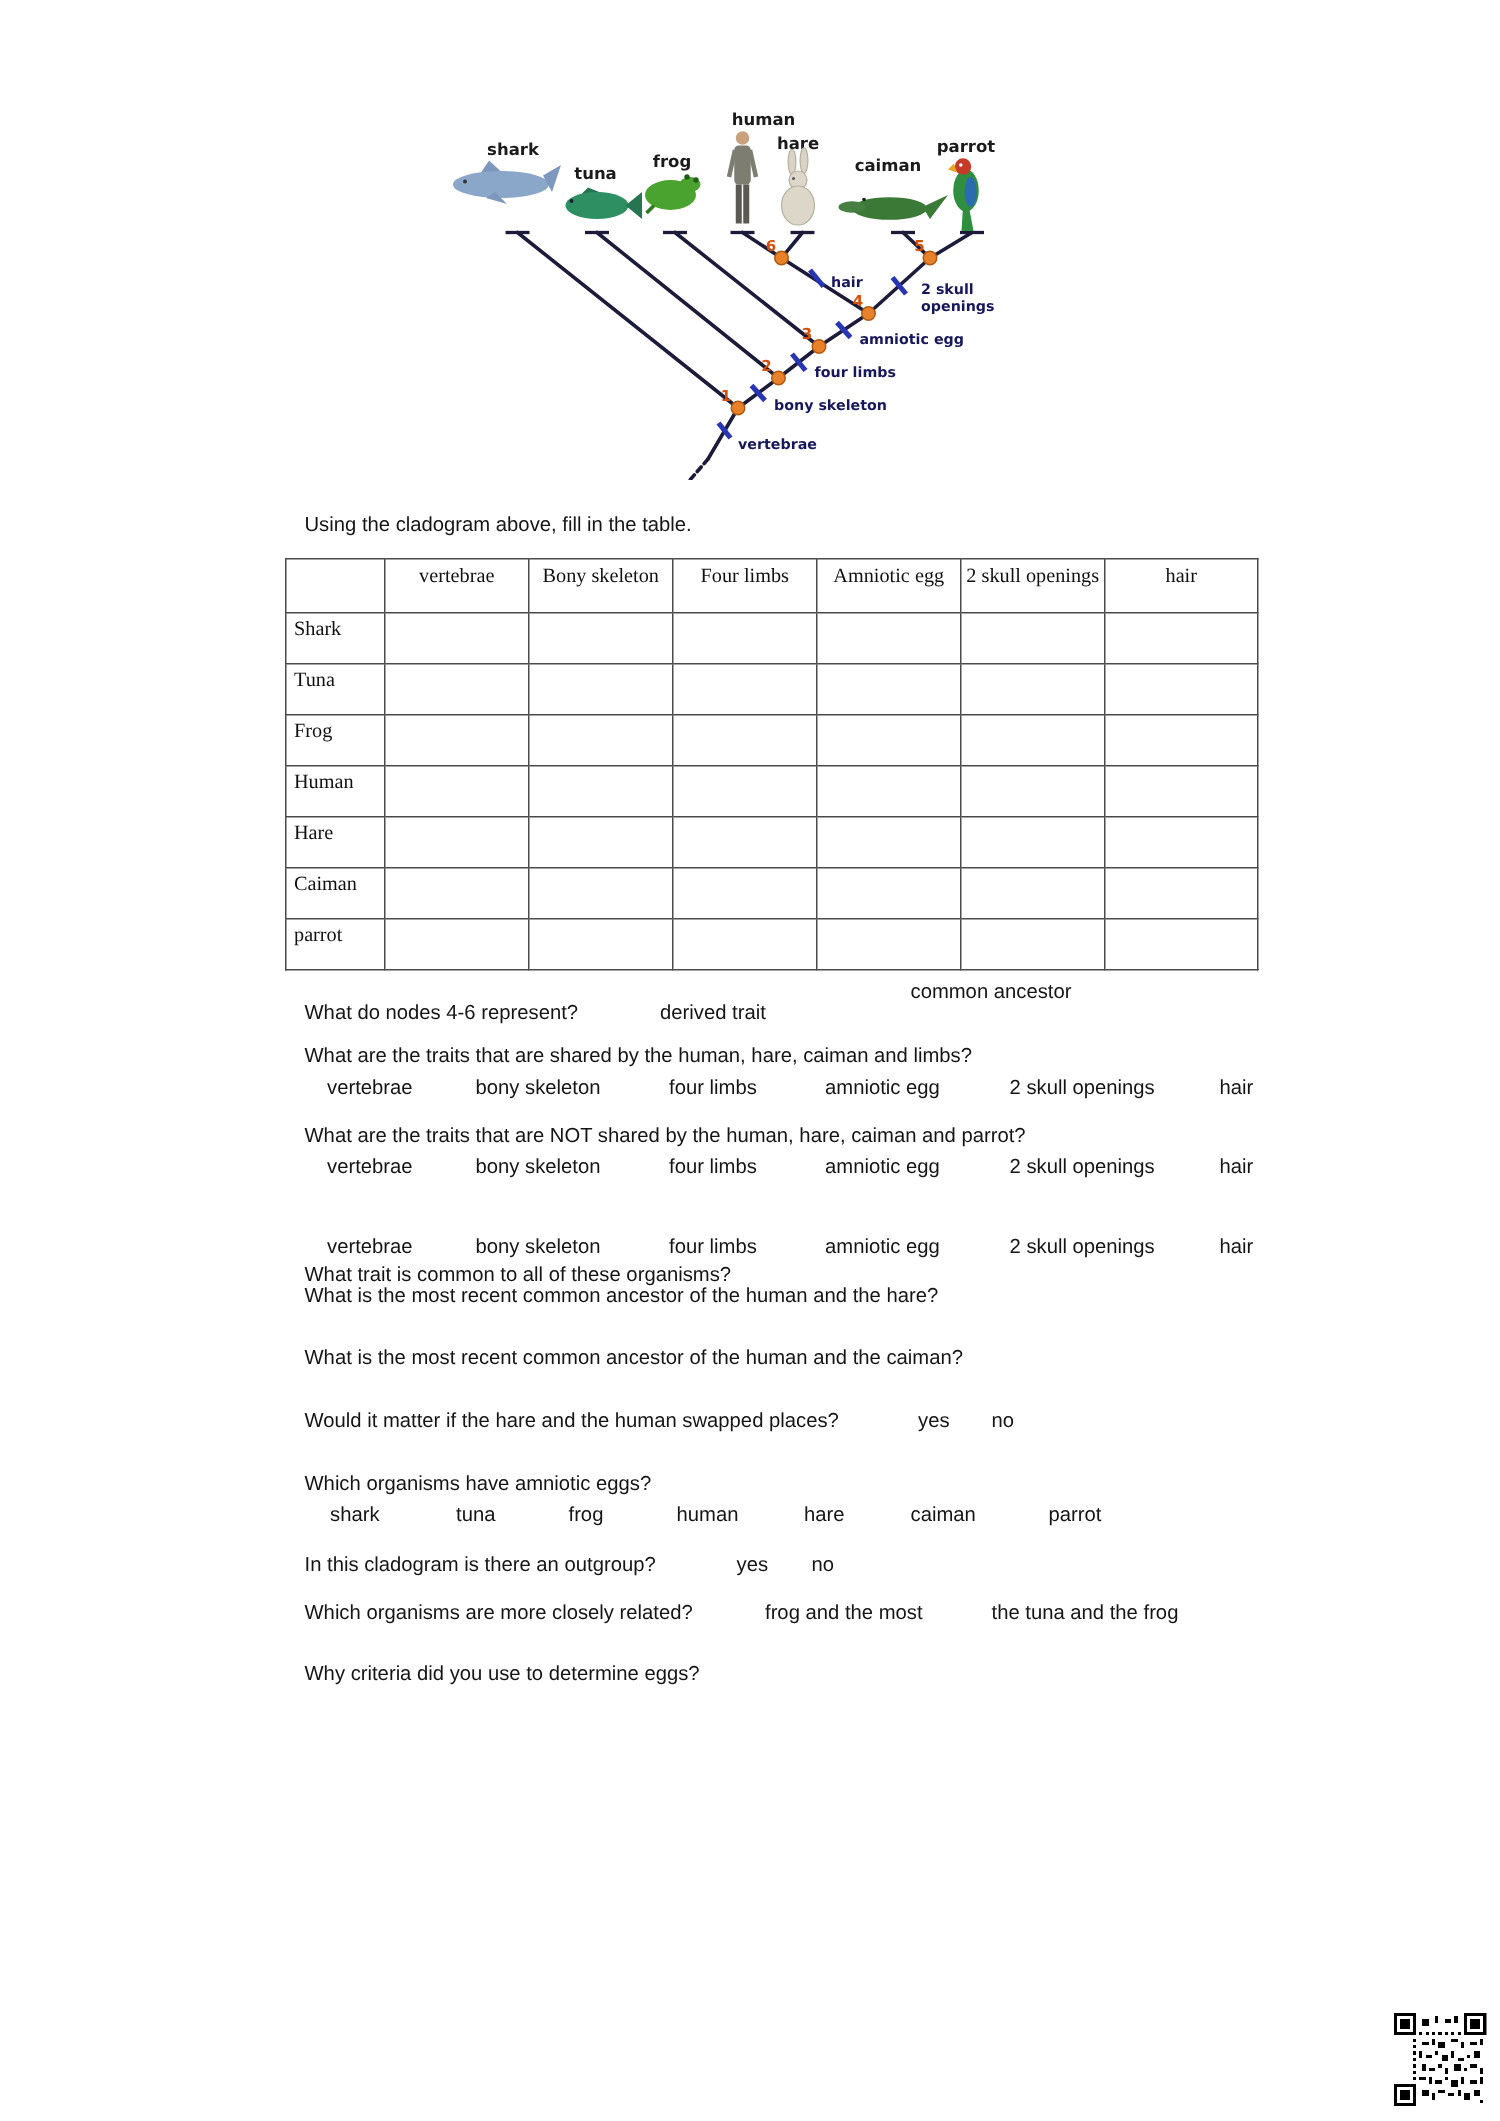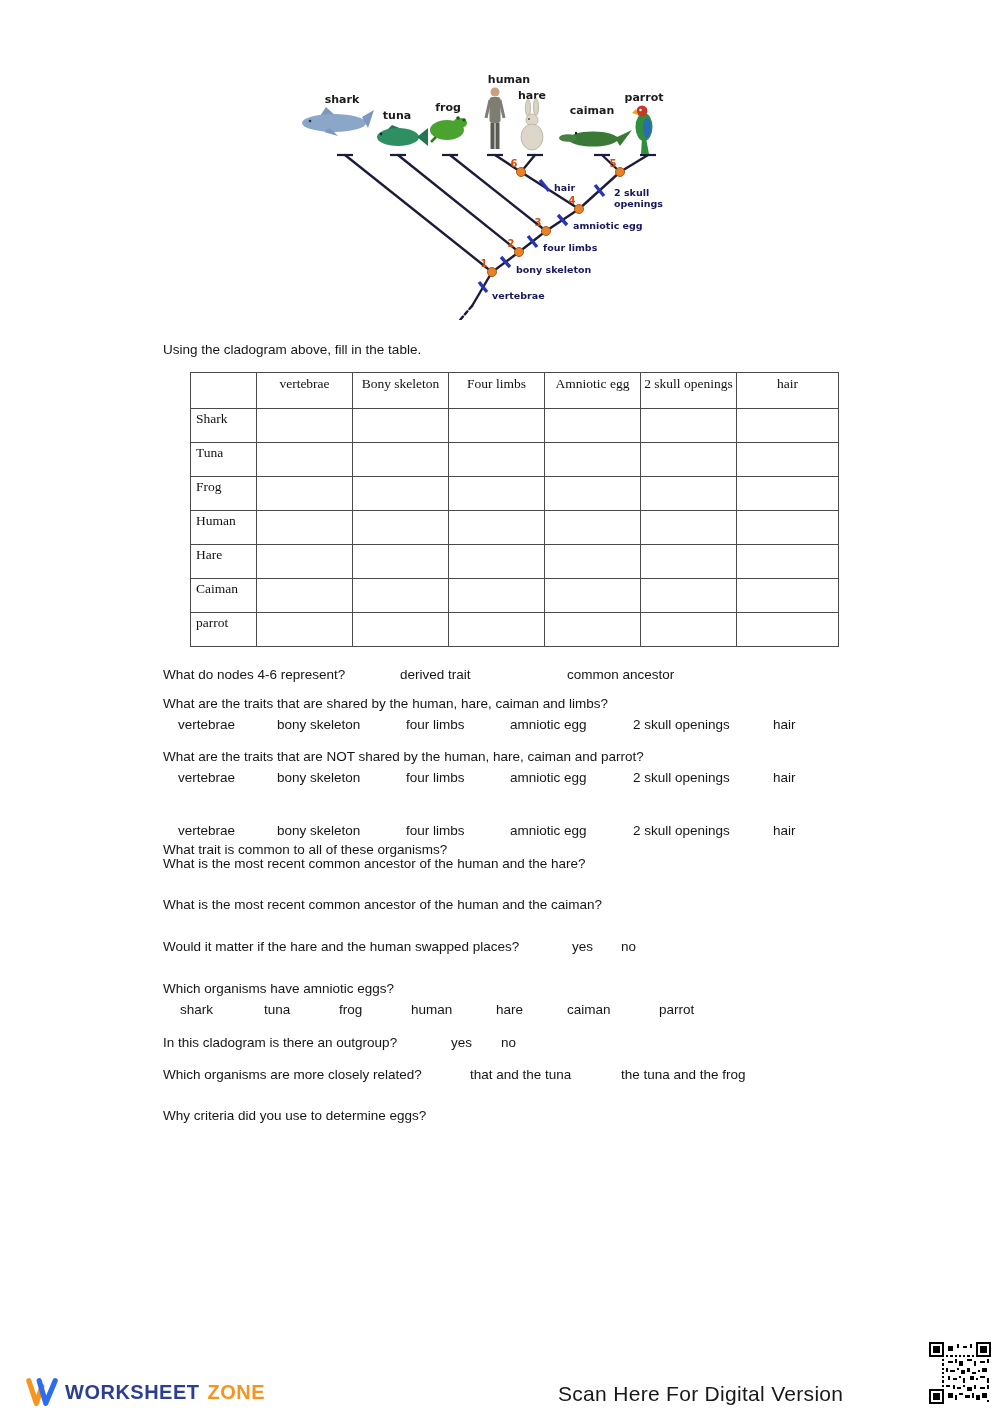--- a/index.html
+++ b/index.html
@@ -2,21 +2,21 @@
 <html><head>
 <meta charset="utf-8">
 <style>
   * { margin:0; padding:0; box-sizing:border-box; }
   html,body { background:#ffffff; }
   .page {
     position:relative; width:1000px; height:1414px; margin:0 auto;
     background:#ffffff; overflow:hidden;
     font-family:"Liberation Sans", sans-serif; color:#151515;
   }
-  .t { position:absolute; font-size:13.5px; line-height:1.2; white-space:nowrap; color:#151515; }
+  .t { position:absolute; font-size:13.5px; line-height:1.2; white-space:nowrap; color:#151515;margin-left:40px; }
 
   
   .cladogram { position:absolute; left:280px; top:70px; width:420px; height:250px; }
   .branch { stroke:#1c1c3a; stroke-width:2.4; fill:none; stroke-linecap:round; }
   .tiptick { stroke:#1c1c3a; stroke-width:2.2; }
   .trait-tick { stroke:#2836b4; stroke-width:3.4; }
   .node-dot { fill:#e8822a; stroke:#b05a10; stroke-width:1; }
   .animal-label { font:bold 11px "DejaVu Sans", sans-serif; fill:#1b1b1b; }
   .trait-label { font:bold 9.5px "DejaVu Sans", sans-serif; fill:#17175c; }
   .node-num { font:bold 10px "DejaVu Sans", sans-serif; fill:#d4500a; }
@@ -247,21 +247,21 @@
           <td></td>
           <td></td>
           <td></td>
       </tr>
     </tbody>
   </table>
 
   <div>
     <span class="t" style="left:163px;top:667px">What do nodes 4-6 represent?</span>
     <span class="t" style="left:400px;top:667px">derived trait</span>
-    <span class="t" style="left:567px;top:667px">common ancestor</span>
+    <span class="t" style="left:567px;top:653px">common ancestor</span>
 
     <span class="t" style="left:163px;top:696px">What are the traits that are shared by the human, hare, caiman and limbs?</span>
     <span class="t" style="left:178px;top:717px">vertebrae</span>
     <span class="t" style="left:277px;top:717px">bony skeleton</span>
     <span class="t" style="left:406px;top:717px">four limbs</span>
     <span class="t" style="left:510px;top:717px">amniotic egg</span>
     <span class="t" style="left:633px;top:717px">2 skull openings</span>
     <span class="t" style="left:773px;top:717px">hair</span>
 
     <span class="t" style="left:163px;top:749px">What are the traits that are NOT shared by the human, hare, caiman and parrot?</span>
@@ -295,36 +295,27 @@
     <span class="t" style="left:411px;top:1002px">human</span>
     <span class="t" style="left:496px;top:1002px">hare</span>
     <span class="t" style="left:567px;top:1002px">caiman</span>
     <span class="t" style="left:659px;top:1002px">parrot</span>
 
     <span class="t" style="left:163px;top:1035px">In this cladogram is there an outgroup?</span>
     <span class="t" style="left:451px;top:1035px">yes</span>
     <span class="t" style="left:501px;top:1035px">no</span>
 
     <span class="t" style="left:163px;top:1067px">Which organisms are more closely related?</span>
-    <span class="t" style="left:470px;top:1067px">that and the tuna</span>
+    <span class="t" style="left:470px;top:1067px">frog and the most</span>
     <span class="t" style="left:621px;top:1067px">the tuna and the frog</span>
 
     <span class="t" style="left:163px;top:1108px">Why criteria did you use to determine eggs?</span>
   </div>
 
-  <div class="footer-logo">
-    <svg width="32" height="32" viewBox="0 0 34 34">
-      <path d="M3 5 L11 29 L17 11" stroke="#f7941d" stroke-width="5.5" fill="none" stroke-linecap="round" stroke-linejoin="round"></path>
-      <path d="M14 5 L21 29 L31 5" stroke="#2b6cf0" stroke-width="5.5" fill="none" stroke-linecap="round" stroke-linejoin="round"></path>
-    </svg>
-    <span class="brand-blue">WORKSHEET</span>
-      <span class="brand-orange">ZONE</span>
-  </div>
-
-  <div class="t scan" style="left:558px;top:1381px">Scan Here For Digital Version</div>
+
 
   <div class="qr">
     <svg viewBox="0 0 29 29" width="62" height="62" shape-rendering="crispEdges">
       <rect width="29" height="29" fill="#ffffff"></rect>
       <g fill="#000000">
         <path d="M0 0h7v7H0zM22 0h7v7h-7zM0 22h7v7H0z"></path>
       </g>
       <g fill="#ffffff">
         <path d="M1 1h5v5H1zM23 1h5v5h-5zM1 23h5v5H1z"></path>
       </g>

